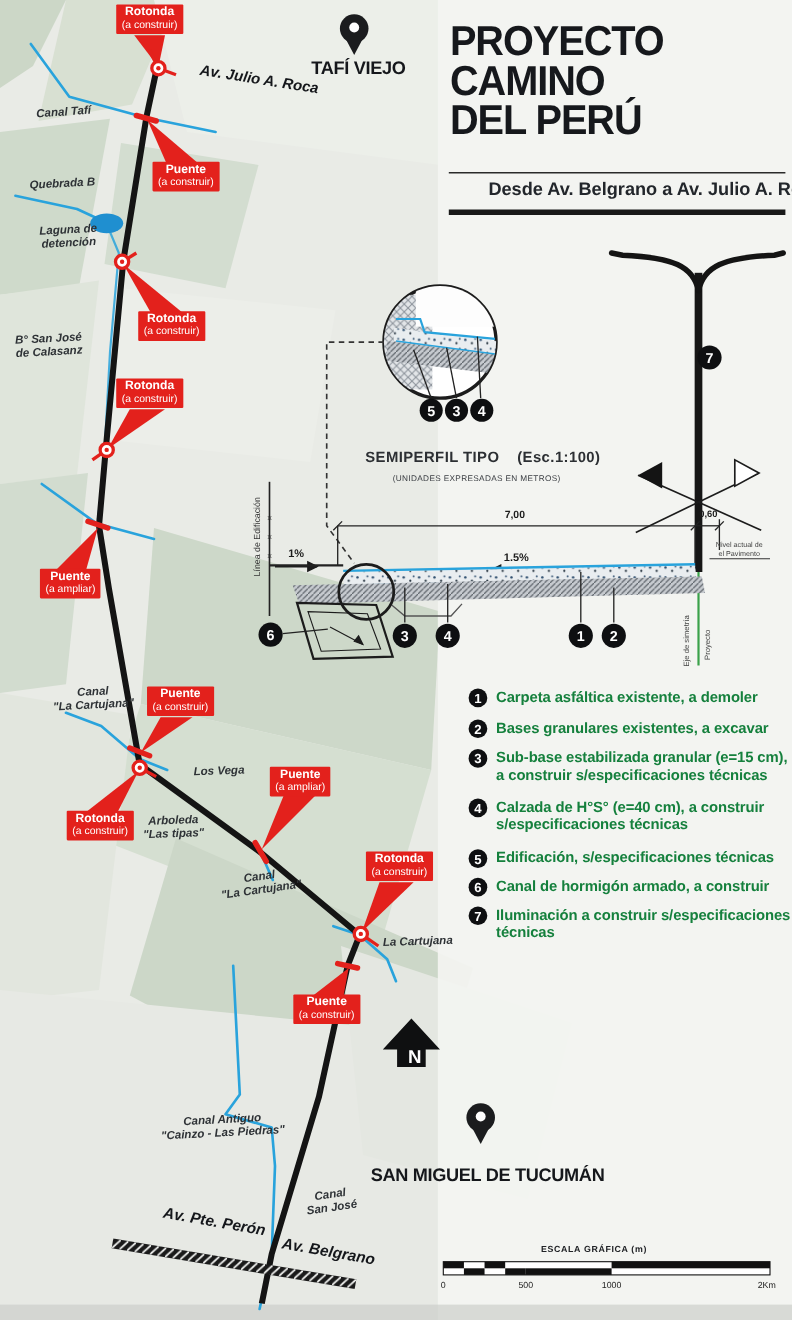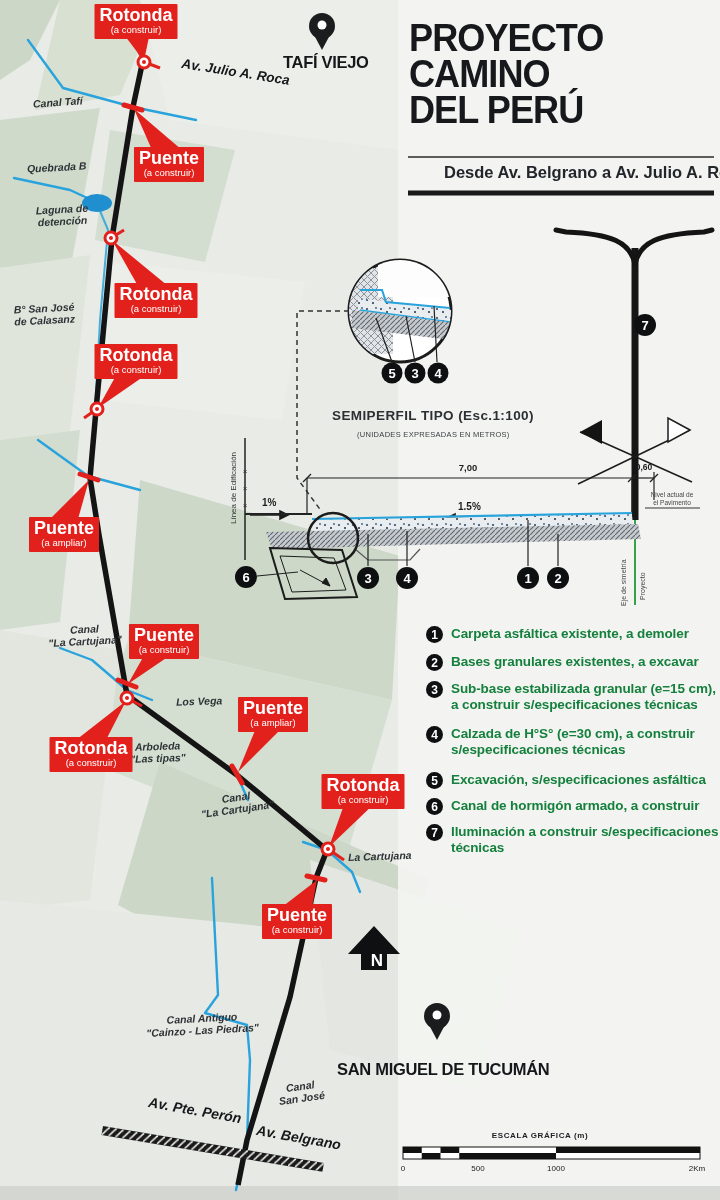--- a/index.html
+++ b/index.html
@@ -6,21 +6,21 @@
   .stage{position:relative;width:720px;height:1200px;overflow:hidden;
          font-family:"Liberation Sans",sans-serif;background:#e9ebe6;}
   .stage svg.base{position:absolute;left:0;top:0;}
   .hl{position:absolute;}
   .maplabel{font-style:italic;color:#2e3236;font-size:10.5px;font-weight:600;
             line-height:1.1;text-align:center;white-space:nowrap;}
   .avlabel{font-style:italic;font-weight:bold;color:#15171b;font-size:13.5px;white-space:nowrap;}
   .citylabel{font-weight:bold;color:#15171b;font-size:16.5px;letter-spacing:-.3px;white-space:nowrap;}
   .redlabel{position:absolute;background:#e3211c;color:#fff;text-align:center;
             padding:2px 5px 3px;transform:translateX(-50%);z-index:3;border-radius:1px;}
-  .redlabel .l1{font-weight:bold;font-size:18px;line-height:1.05;}
+  .redlabel .l1{font-weight:bold;font-size:11px;line-height:1.05;}
   .redlabel .l2{font-size:9.5px;line-height:1.15;}
   .bigtitle{font-size:38px;font-weight:bold;line-height:36px;letter-spacing:-1px;
             color:#16181c;transform:scaleX(.95);transform-origin:left top;white-space:nowrap;}
   .subtitle{font-size:16.5px;font-weight:bold;color:#22262b;white-space:nowrap;margin-left:36px;}
   .sectitle{font-size:13.5px;font-weight:bold;letter-spacing:.4px;color:#2c2f33;white-space:nowrap;}
   .secunits{font-size:7.5px;color:#3a3d42;letter-spacing:.3px;white-space:nowrap;}
   .legend-row{position:absolute;left:426px;width:294px;display:flex;gap:8px;align-items:flex-start;}
   .legend-num{flex:0 0 auto;width:17px;height:17px;border-radius:50%;background:#0e0f11;color:#fff;
               font-weight:bold;font-size:12px;display:flex;align-items:center;justify-content:center;margin-top:0px;}
   .legend-text{font-size:13.5px;font-weight:600;color:#15803d;line-height:1.22;letter-spacing:-.1px;}
@@ -297,43 +297,43 @@
 
 <div class="hl bigtitle" style="left:409px;top:20px;">
   <div>PROYECTO</div>
   <div>CAMINO</div>
   <div>DEL PERÚ</div>
 </div>
 <div class="hl subtitle" style="left:408px;top:163px;">Desde Av. Belgrano a Av. Julio A. Roca</div>
 
 <div class="hl sectitle" style="left:332px;top:408px;">
   <span>SEMIPERFIL TIPO</span>
-  <span style="font-weight:600;">(Esc.1:100)</span>
+  <span style="font-weight:600;margin-left:12px;">(Esc.1:100)</span>
 </div>
 <div class="hl secunits" style="left:340px;top:430px;padding-left:17px;">(UNIDADES EXPRESADAS EN METROS)</div>
 
 <div class="legend-row" style="top:626px;">
   <span class="legend-num">1</span>
   <span class="legend-text">Carpeta asfáltica existente, a demoler</span>
 </div>
 <div class="legend-row" style="top:654px;">
   <span class="legend-num">2</span>
   <span class="legend-text">Bases granulares existentes, a excavar</span>
 </div>
 <div class="legend-row" style="top:681px;">
   <span class="legend-num">3</span>
   <span class="legend-text">Sub-base estabilizada granular (e=15 cm), a construir s/especificaciones técnicas</span>
 </div>
 <div class="legend-row" style="top:726px;">
   <span class="legend-num">4</span>
-  <span class="legend-text">Calzada de H°S° (e=30 cm), a construir s/especificaciones técnicas</span>
+  <span class="legend-text">Calzada de H°S° (e=40 cm), a construir s/especificaciones técnicas</span>
 </div>
 <div class="legend-row" style="top:772px;">
   <span class="legend-num">5</span>
-  <span class="legend-text">Excavación, s/especificaciones asfáltica</span>
+  <span class="legend-text">Edificación, s/especificaciones técnicas</span>
 </div>
 <div class="legend-row" style="top:798px;">
   <span class="legend-num">6</span>
   <span class="legend-text">Canal de hormigón armado, a construir</span>
 </div>
 <div class="legend-row" style="top:824px;">
   <span class="legend-num">7</span>
   <span class="legend-text">Iluminación a construir s/especificaciones técnicas</span>
 </div>
 

